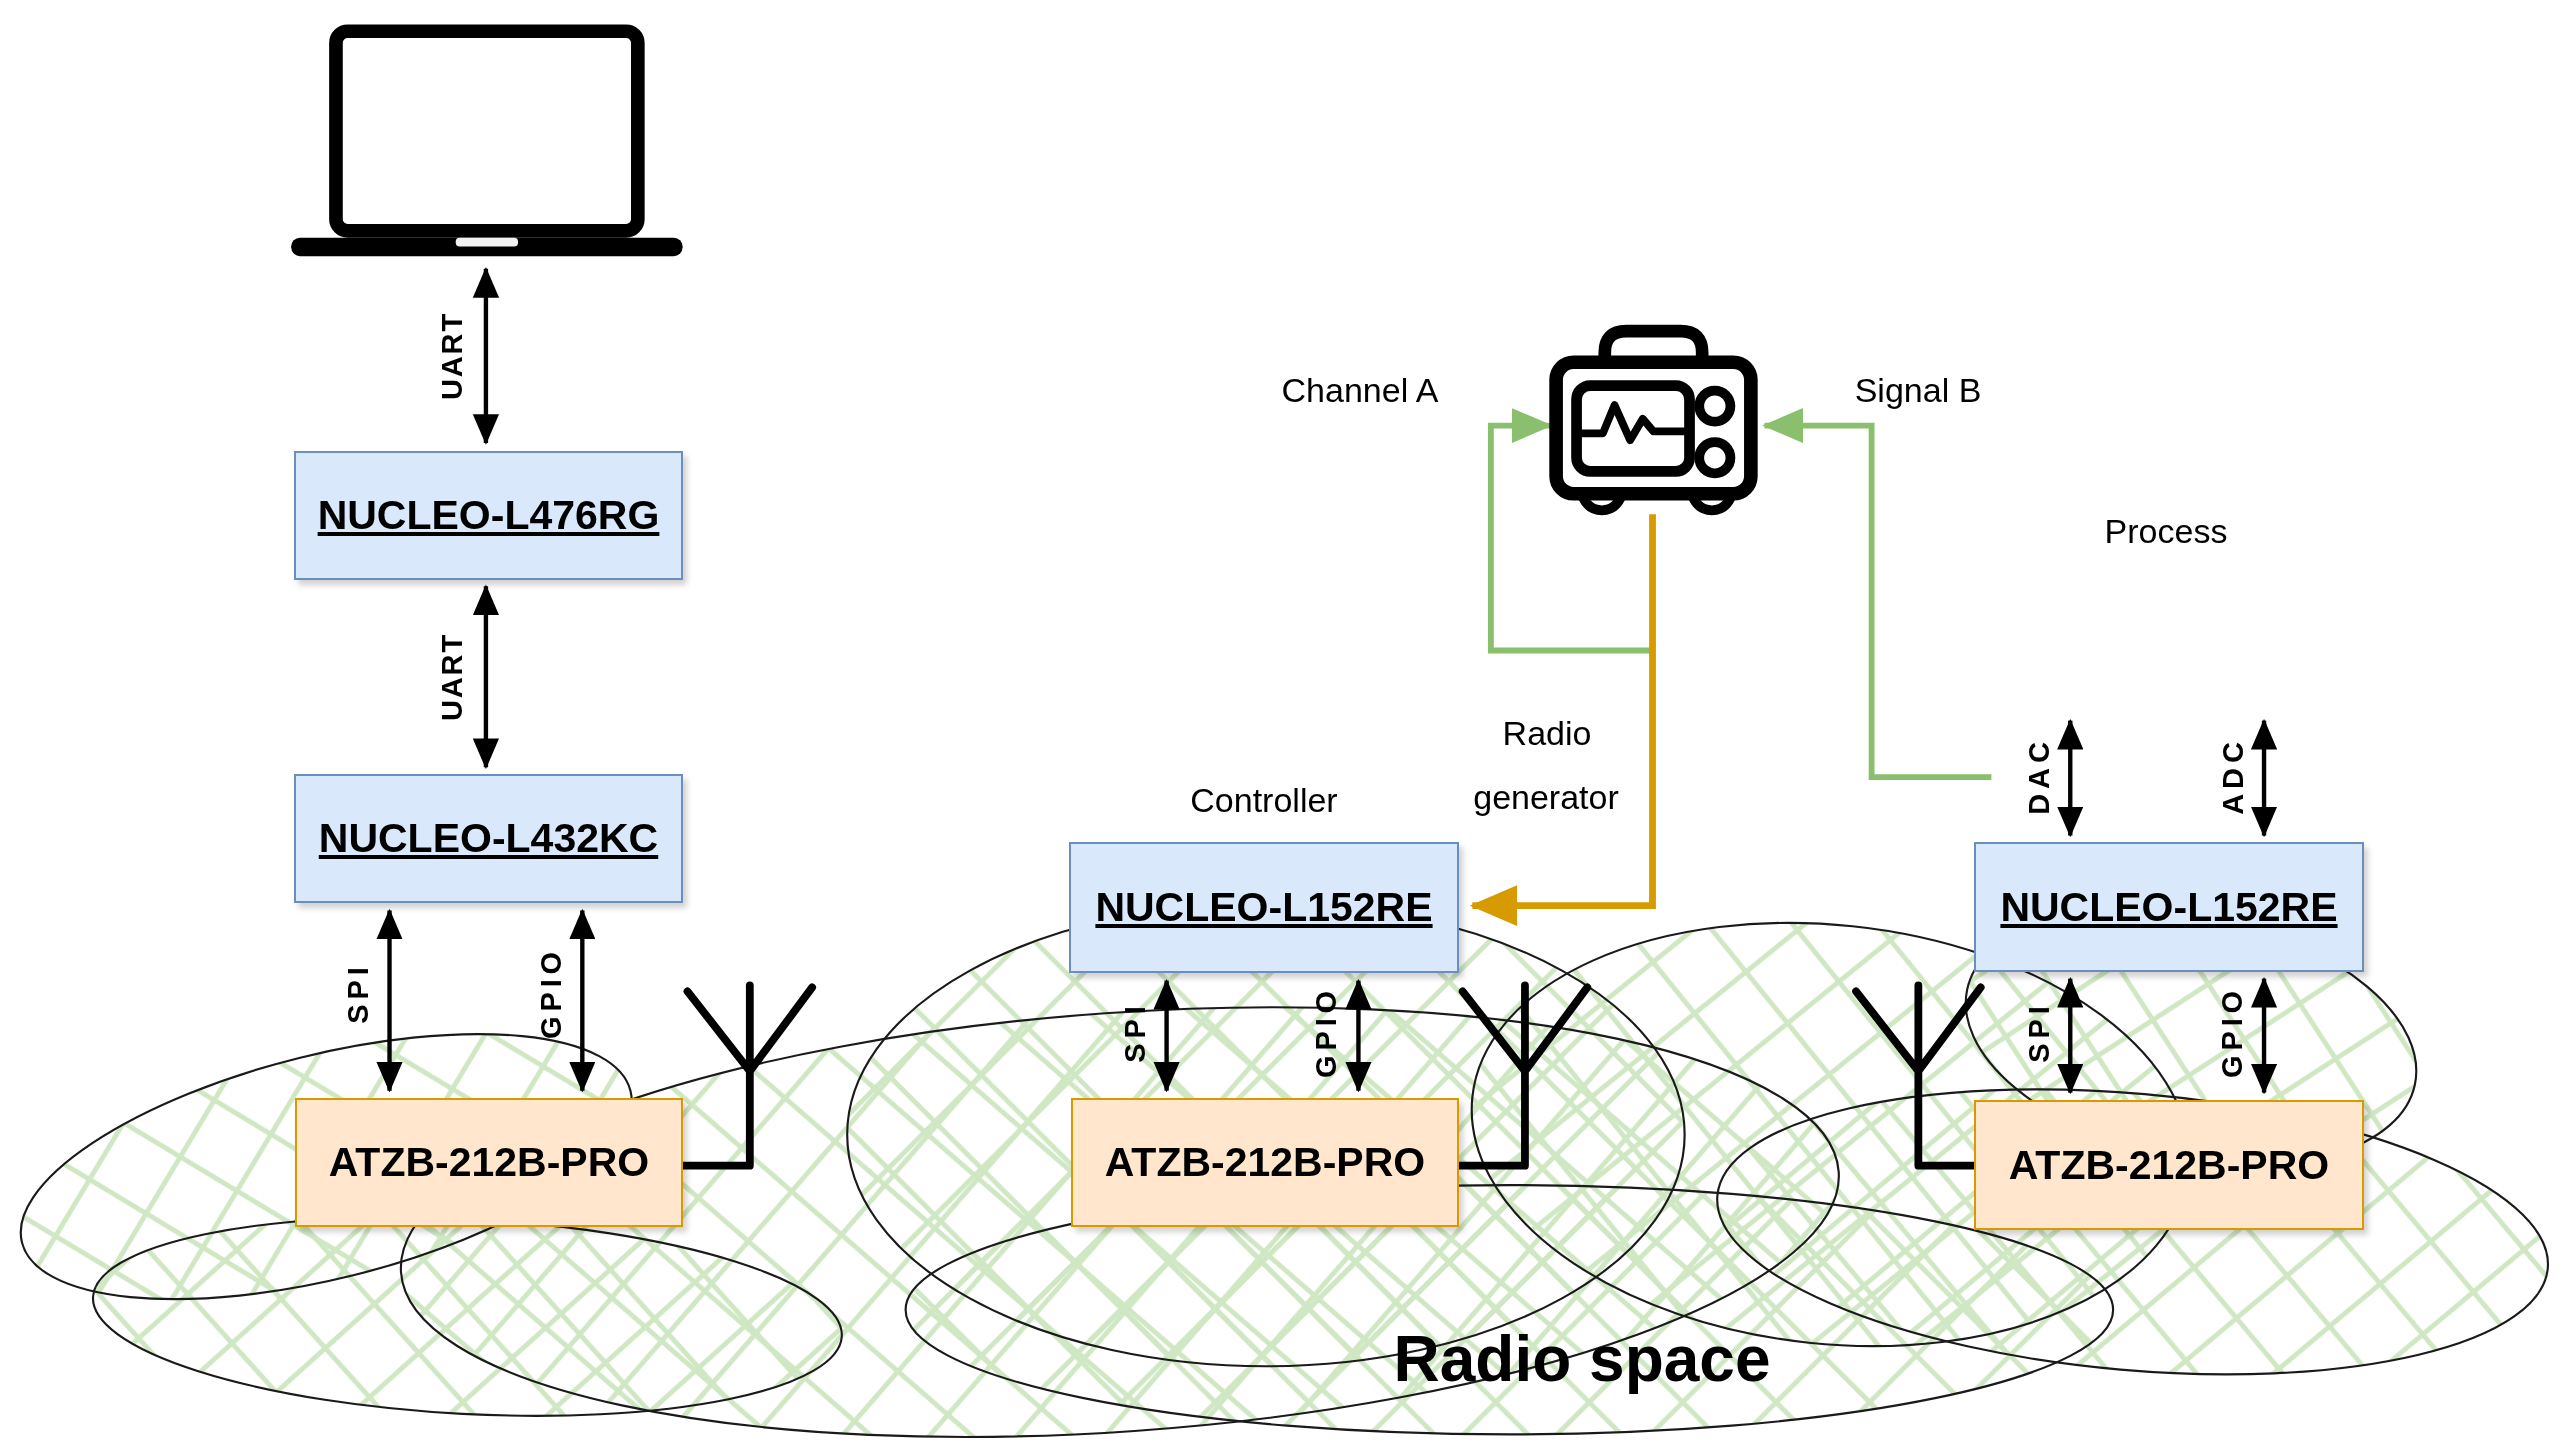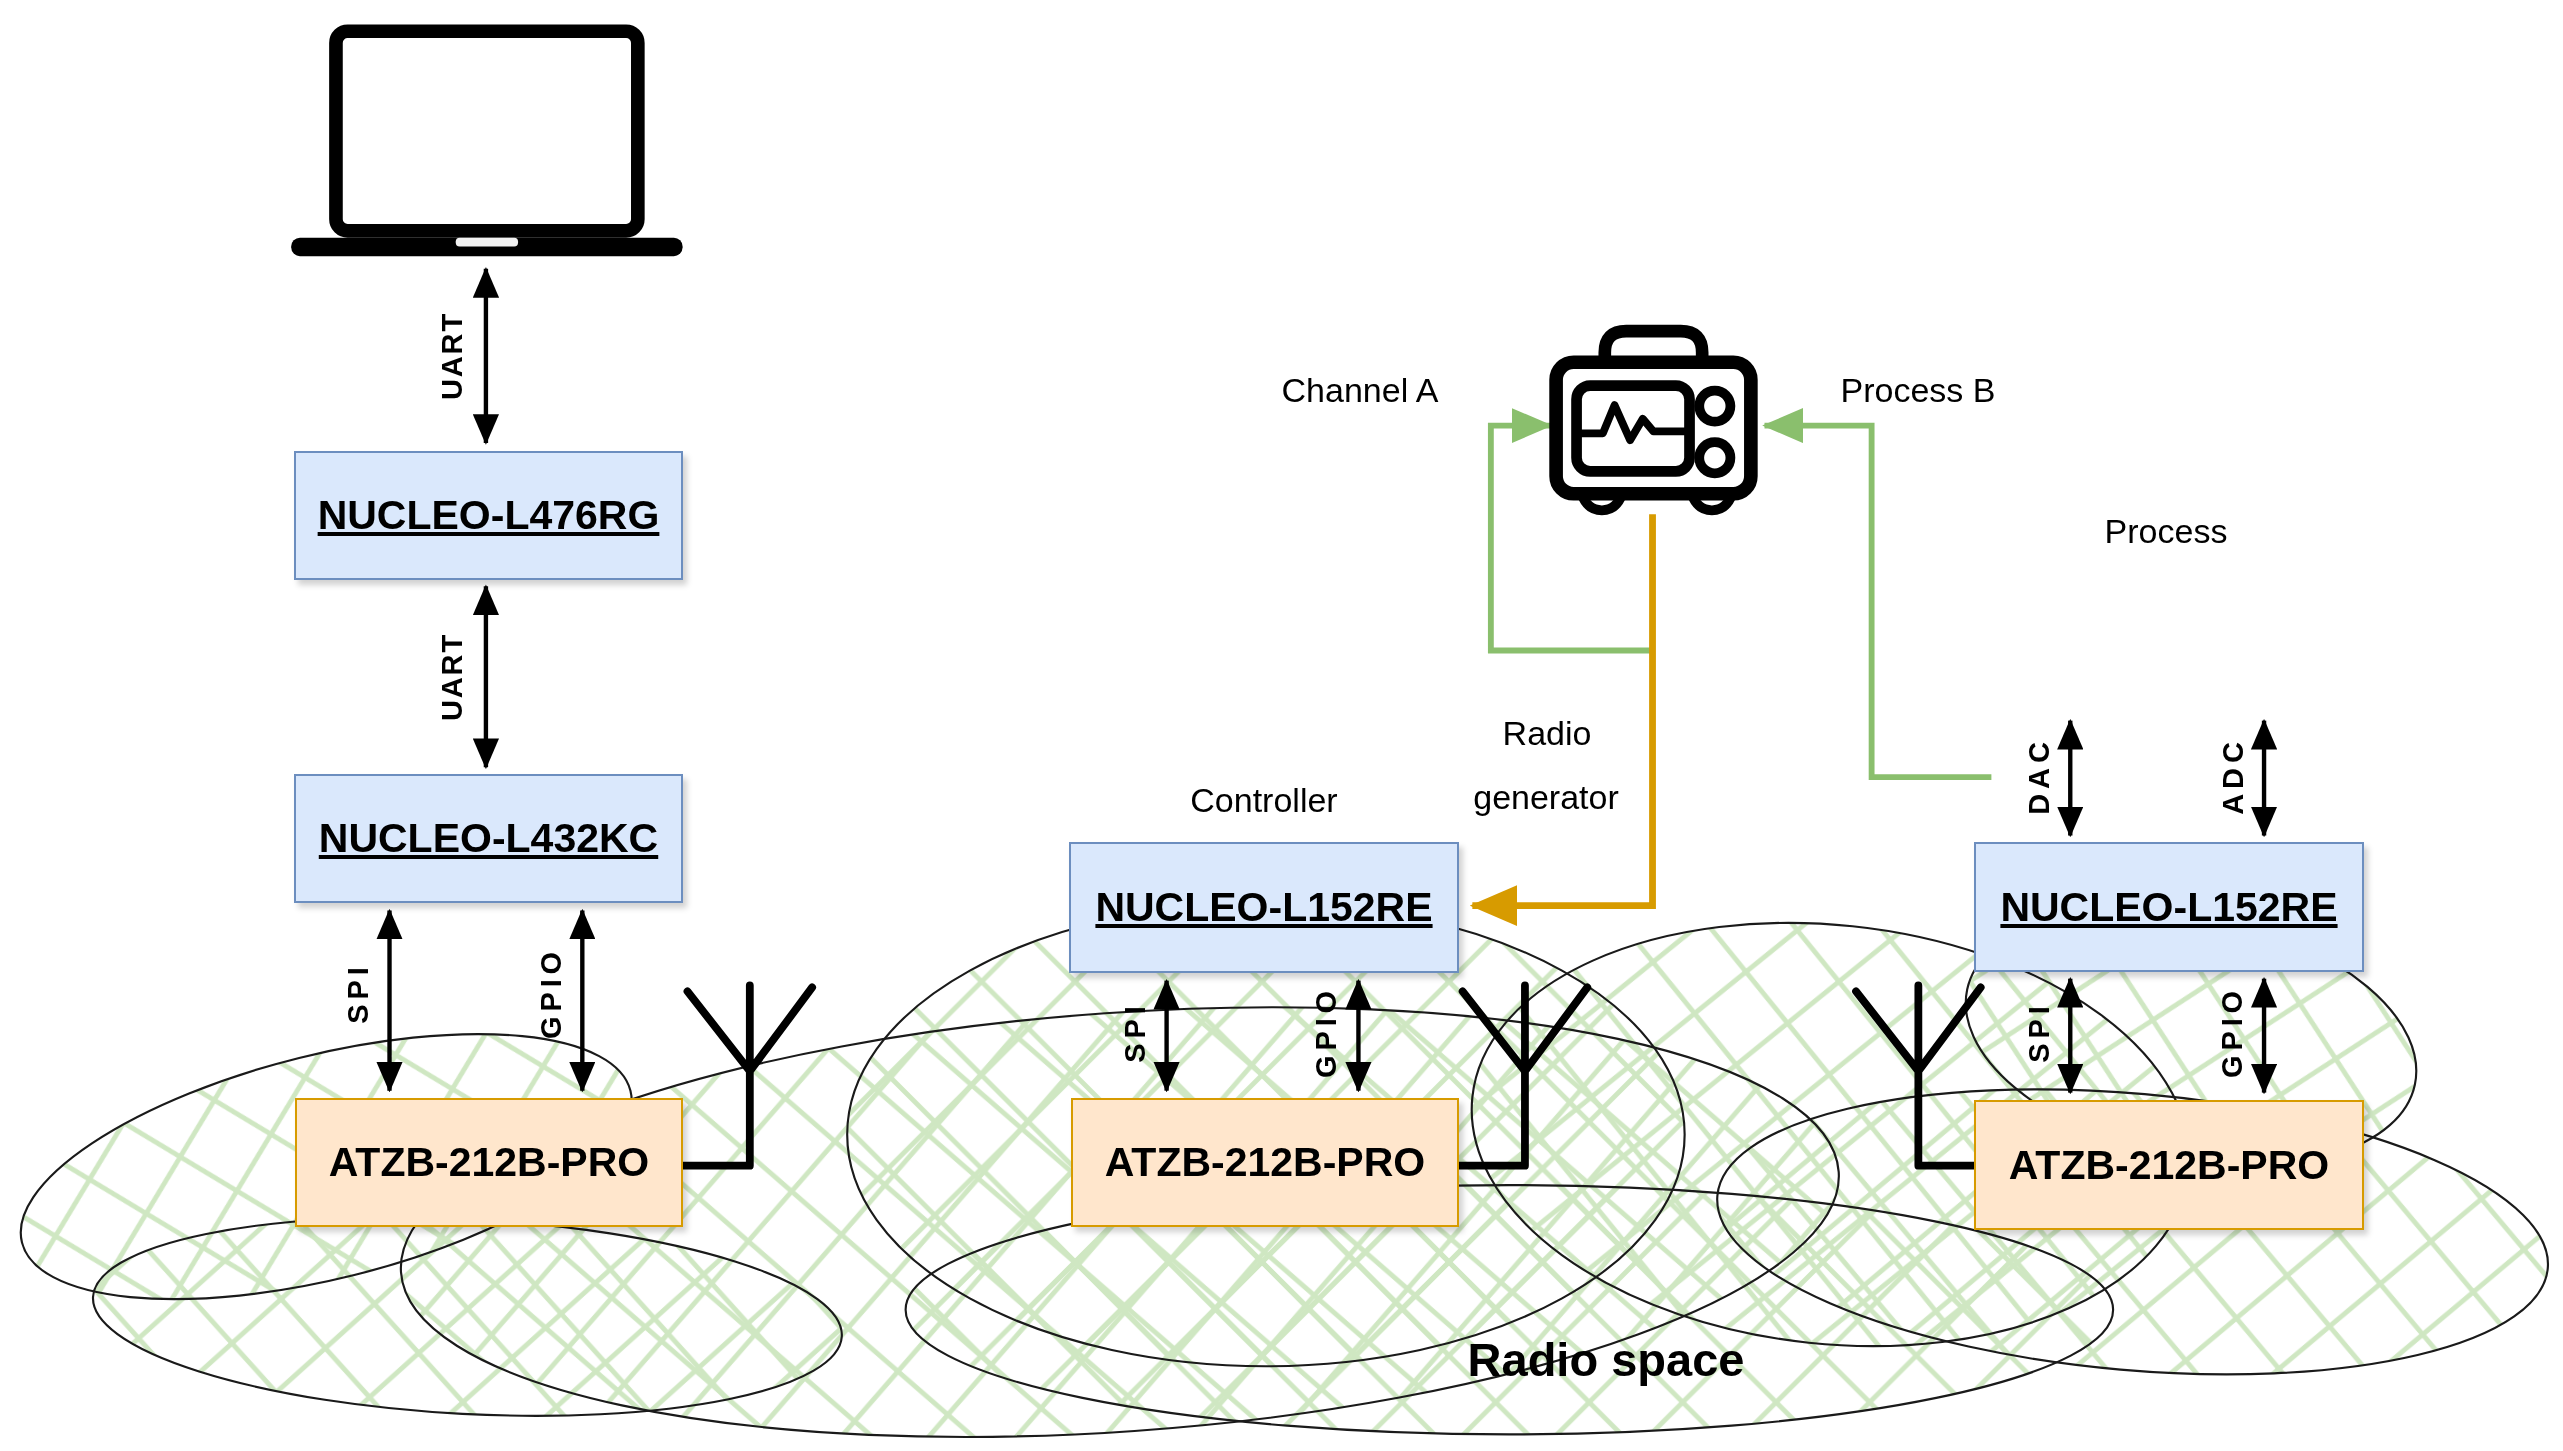--- a/index.html
+++ b/index.html
@@ -8,21 +8,21 @@
   #art{position:absolute;left:0;top:0;}
   .node{position:absolute;display:flex;align-items:center;justify-content:center;
         font-size:41px;font-weight:700;color:#000;text-align:center;
         box-shadow:3.9px 4.9px 5.8px rgba(0,0,0,0.18);box-sizing:border-box;}
   .node.blue{background:#dae8fc;border:2.9px solid #6c8ebf;text-decoration:underline;}
   .node.orange{background:#ffe6cc;border:2.9px solid #d79b00;text-align:right;}
   .lbl{position:absolute;transform:translate(-50%,-50%);white-space:nowrap;color:#000;}
   .ann{font-size:34px;font-weight:400;}
   .rot{font-size:29px;font-weight:700;transform:translate(-50%,-50%) rotate(-90deg);letter-spacing:1.9px;}
   .rot.sp{letter-spacing:4.9px;}
-  .big{font-size:47px;font-weight:700;margin-left:24px;}
+  .big{font-size:64px;font-weight:700;}
 </style>
 </head>
 <body>
 
 <div id="stage">
 
   <svg id="art" width="2563" height="1451" viewBox="0 0 2632 1490">
     <defs>
       <pattern id="hatch" width="96" height="96" patternUnits="userSpaceOnUse">
         <path d="M-10,-10 L106,106 M106,-10 L-10,106" stroke="#cfe7c2" stroke-width="5" fill="none"></path>
@@ -117,21 +117,21 @@
   <div class="lbl rot sp" style="left:358px;top:993px">SPI</div>
   <div class="lbl rot sp" style="left:551px;top:993px">GPIO</div>
   <div class="lbl rot sp" style="left:1135px;top:1032px">SPI</div>
   <div class="lbl rot sp" style="left:1326px;top:1032px">GPIO</div>
   <div class="lbl rot sp" style="left:2039px;top:1032px">SPI</div>
   <div class="lbl rot sp" style="left:2232px;top:1032px">GPIO</div>
   <div class="lbl rot sp" style="left:2039px;top:776px">DAC</div>
   <div class="lbl rot sp" style="left:2233px;top:776px">ADC</div>
 
   <div class="lbl ann" style="left:1360px;top:390px">Channel A</div>
-  <div class="lbl ann" style="left:1918px;top:390px">Process B</div>
+  <div class="lbl ann" style="left:1918px;top:390px">Signal B</div>
   <div class="lbl ann" style="left:1547px;top:733px">Radio</div>
   <div class="lbl ann" style="left:1546px;top:797px">generator</div>
   <div class="lbl ann" style="left:1264px;top:800px">Controller</div>
   <div class="lbl ann" style="left:2166px;top:531px">Process</div>
   <div class="lbl big" style="left:1582px;top:1359px">Radio space</div>
 
 </div>
 
 
 </body></html>

